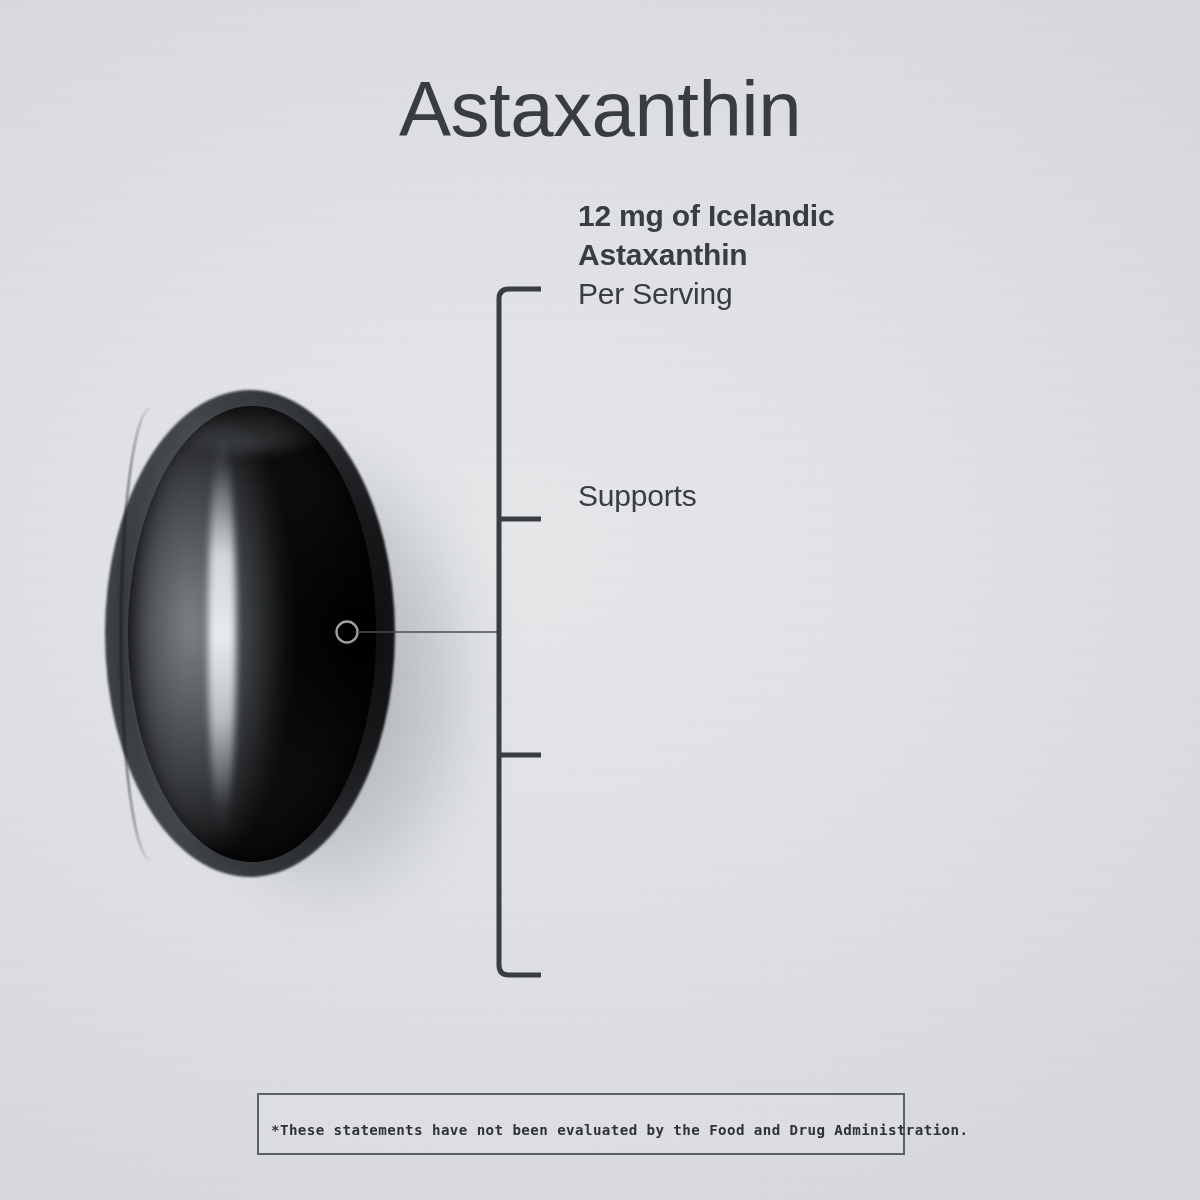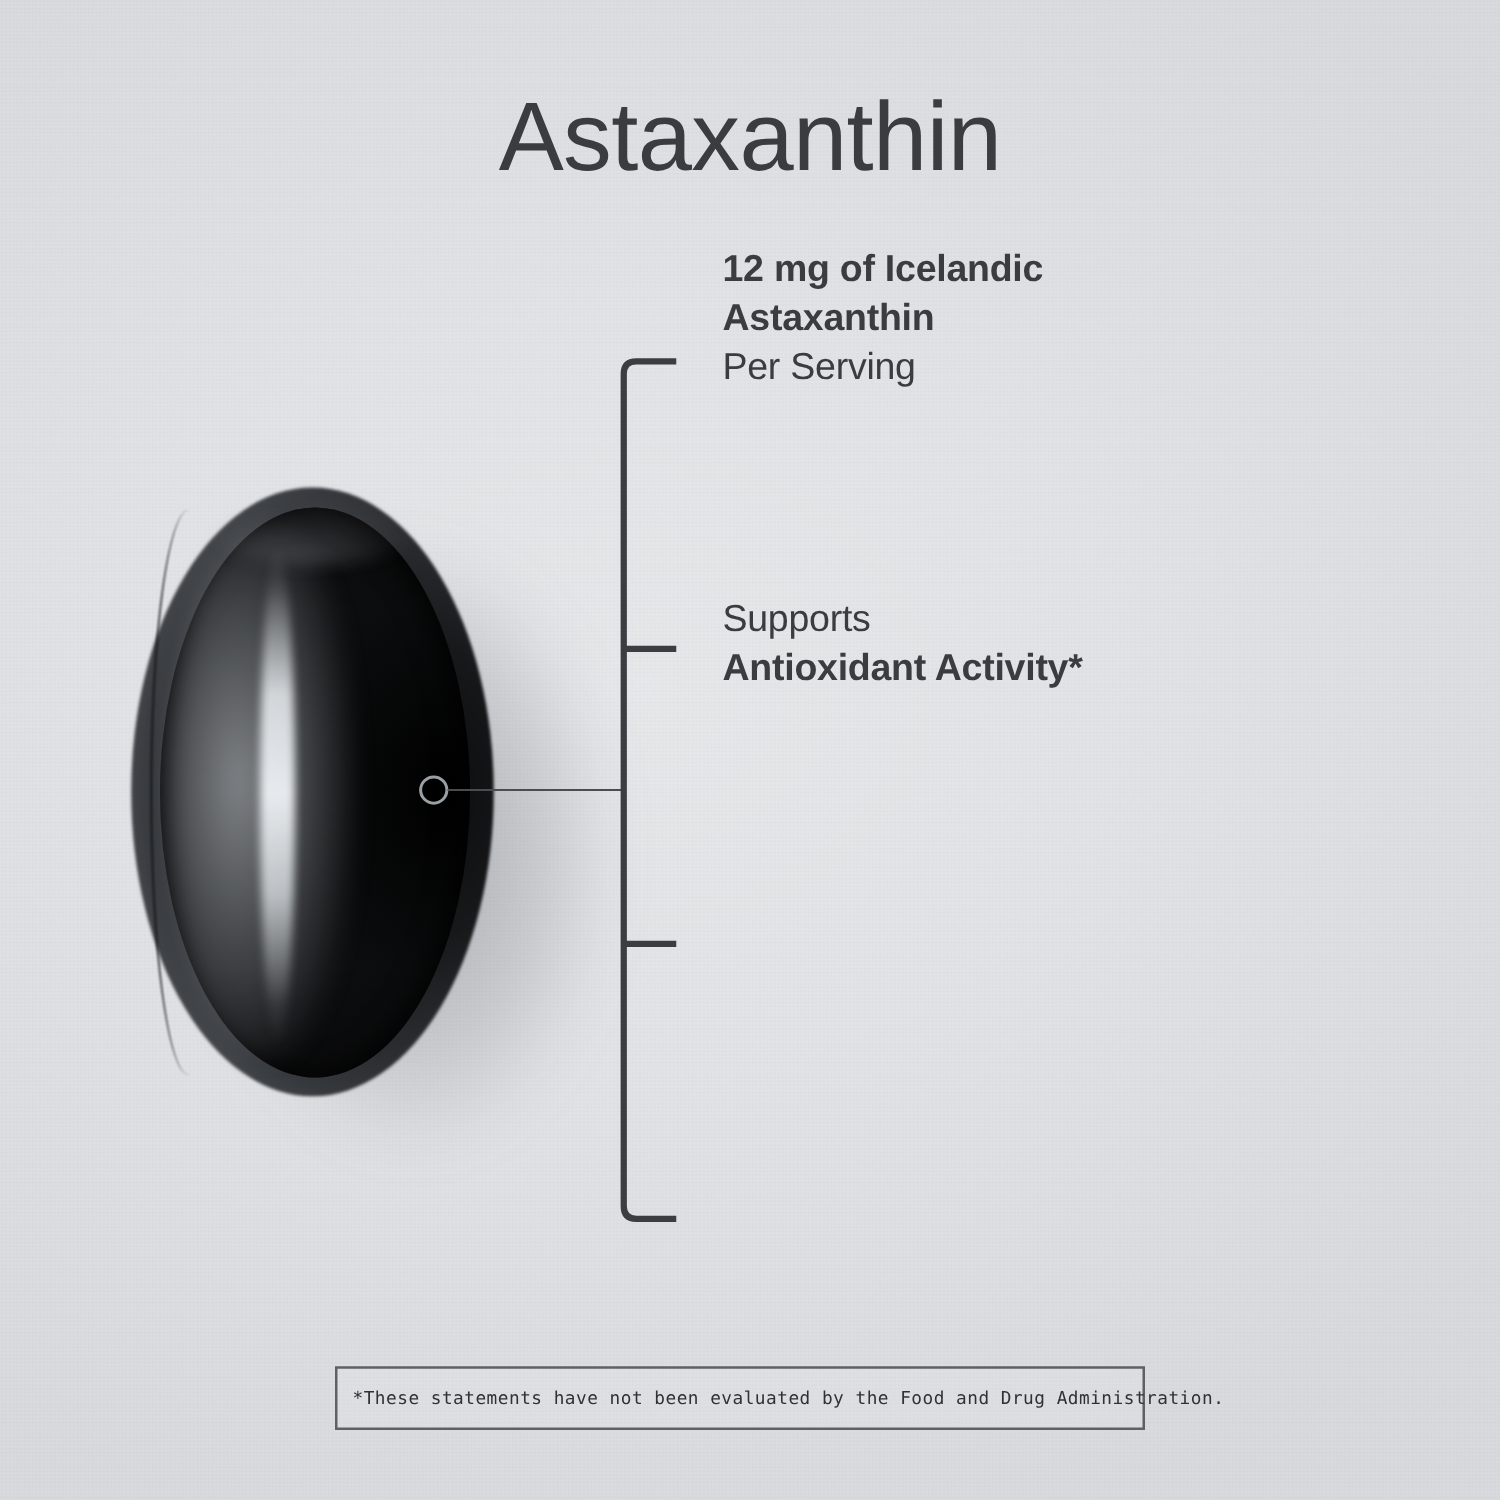--- a/index.html
+++ b/index.html
@@ -178,27 +178,28 @@
   .ln.reg  { font-weight: 400; }
 
   #bullet-1 { top: 196px; }
   #bullet-2 { top: 460px; margin-top: 16px; }
   #bullet-3 { top: 686px; }
   #bullet-4 { top: 905px; }
 
   
   #disclaimer-box {
     position: absolute;
-    left: 268px;
+    left: 257px;
     top: 1093px;
     width: 648px;
     box-sizing: border-box;
     border: 2px solid #5c6165;
-    padding: 13px 12px 11px 12px;
+    padding: 24px 12px 11px 12px;
     background: rgba(255,255,255,.10);
+    font-weight: bold;
   }
   #disclaimer-box .dline {
     display: block;
     font-family: "DejaVu Sans Mono", monospace;
     font-size: 14.2px;
     line-height: 1.60;
     letter-spacing: .4px;
     color: #2f3234;
     white-space: nowrap;
   }
@@ -236,21 +237,20 @@
   </svg>
 
   <div class="bullet" id="bullet-1">
     <span class="ln bold">12 mg of Icelandic</span>
     <span class="ln bold">Astaxanthin</span>
     <span class="ln reg">Per Serving</span>
   </div>
 
   <div class="bullet" id="bullet-2">
     <span class="ln reg">Supports</span>
-    <span class="ln bold">Antioxidant Activity*</span>
   </div>
 
 
   <div class="bullet" id="bullet-4">
   </div>
 
   <div id="disclaimer-box">
     <span class="dline">*These statements have not been evaluated by the Food and Drug Administration.</span>
   </div>
 

